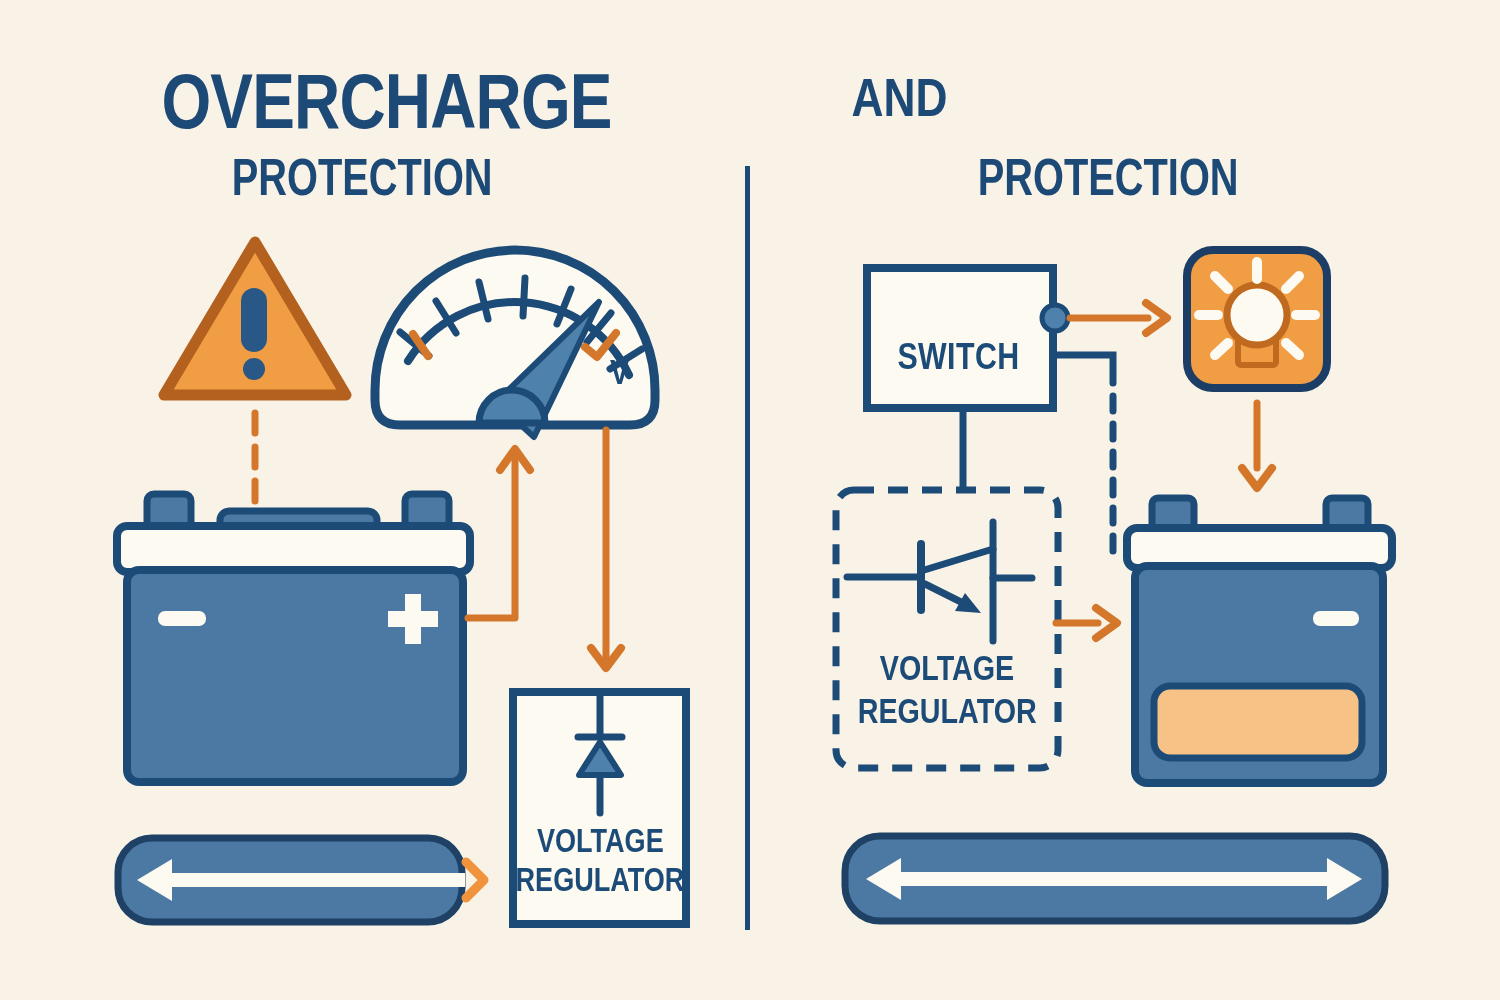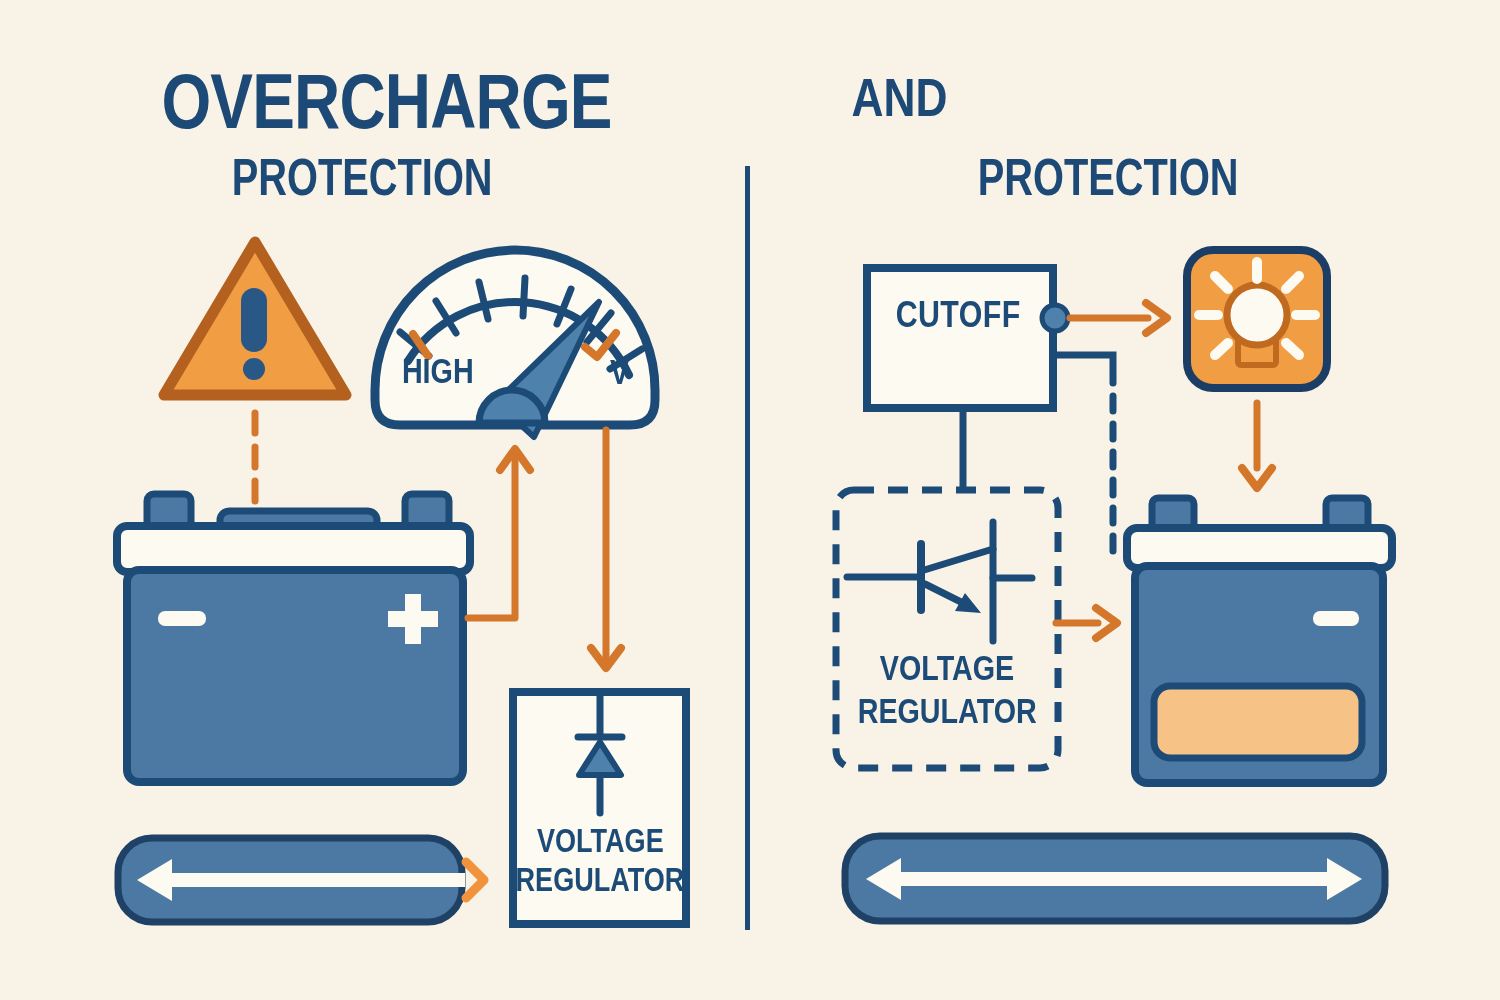--- a/index.html
+++ b/index.html
@@ -168,24 +168,23 @@
     <polygon points="866,879 901,858 901,900" fill="#fdfaf1"></polygon>
     <polygon points="1362,879 1327,858 1327,900" fill="#fdfaf1"></polygon>
   </g>
 </svg>
 
 <div class="label t-main cw" style="left:362px;"><span>OVERCHARGE</span></div>
 <div class="label t-and cw" style="left:708px;"><span>AND</span></div>
 <div class="label t-sub cw" style="left:362px;"><span>PROTECTION</span></div>
 <div class="label t-sub cw" style="left:1108px;"><span>PROTECTION</span></div>
 
-<div class="label g-label cw" style="left:438px;top:353px;"><span>HIGH</span></div>
 <div class="label g-label cw" style="left:620px;top:354px;"><span>V</span></div>
 
-<div class="label box-label cw" style="left:958px;top:296px;"><span>CUTOFF</span></div>
+<div class="label box-label cw" style="left:958px;top:338px;"><span>SWITCH</span></div>
 
 <div class="label vr-label cw" style="left:600px;top:824px;"><span>VOLTAGE</span></div>
 <div class="label vr-label cw" style="left:600px;top:863px;"><span>REGULATOR</span></div>
 
 <div class="label vr-label2 cw" style="left:947px;top:650px;"><span>VOLTAGE</span></div>
 <div class="label vr-label2 cw" style="left:947px;top:693px;"><span>REGULATOR</span></div>
 
 </div>
 
 </body></html>

